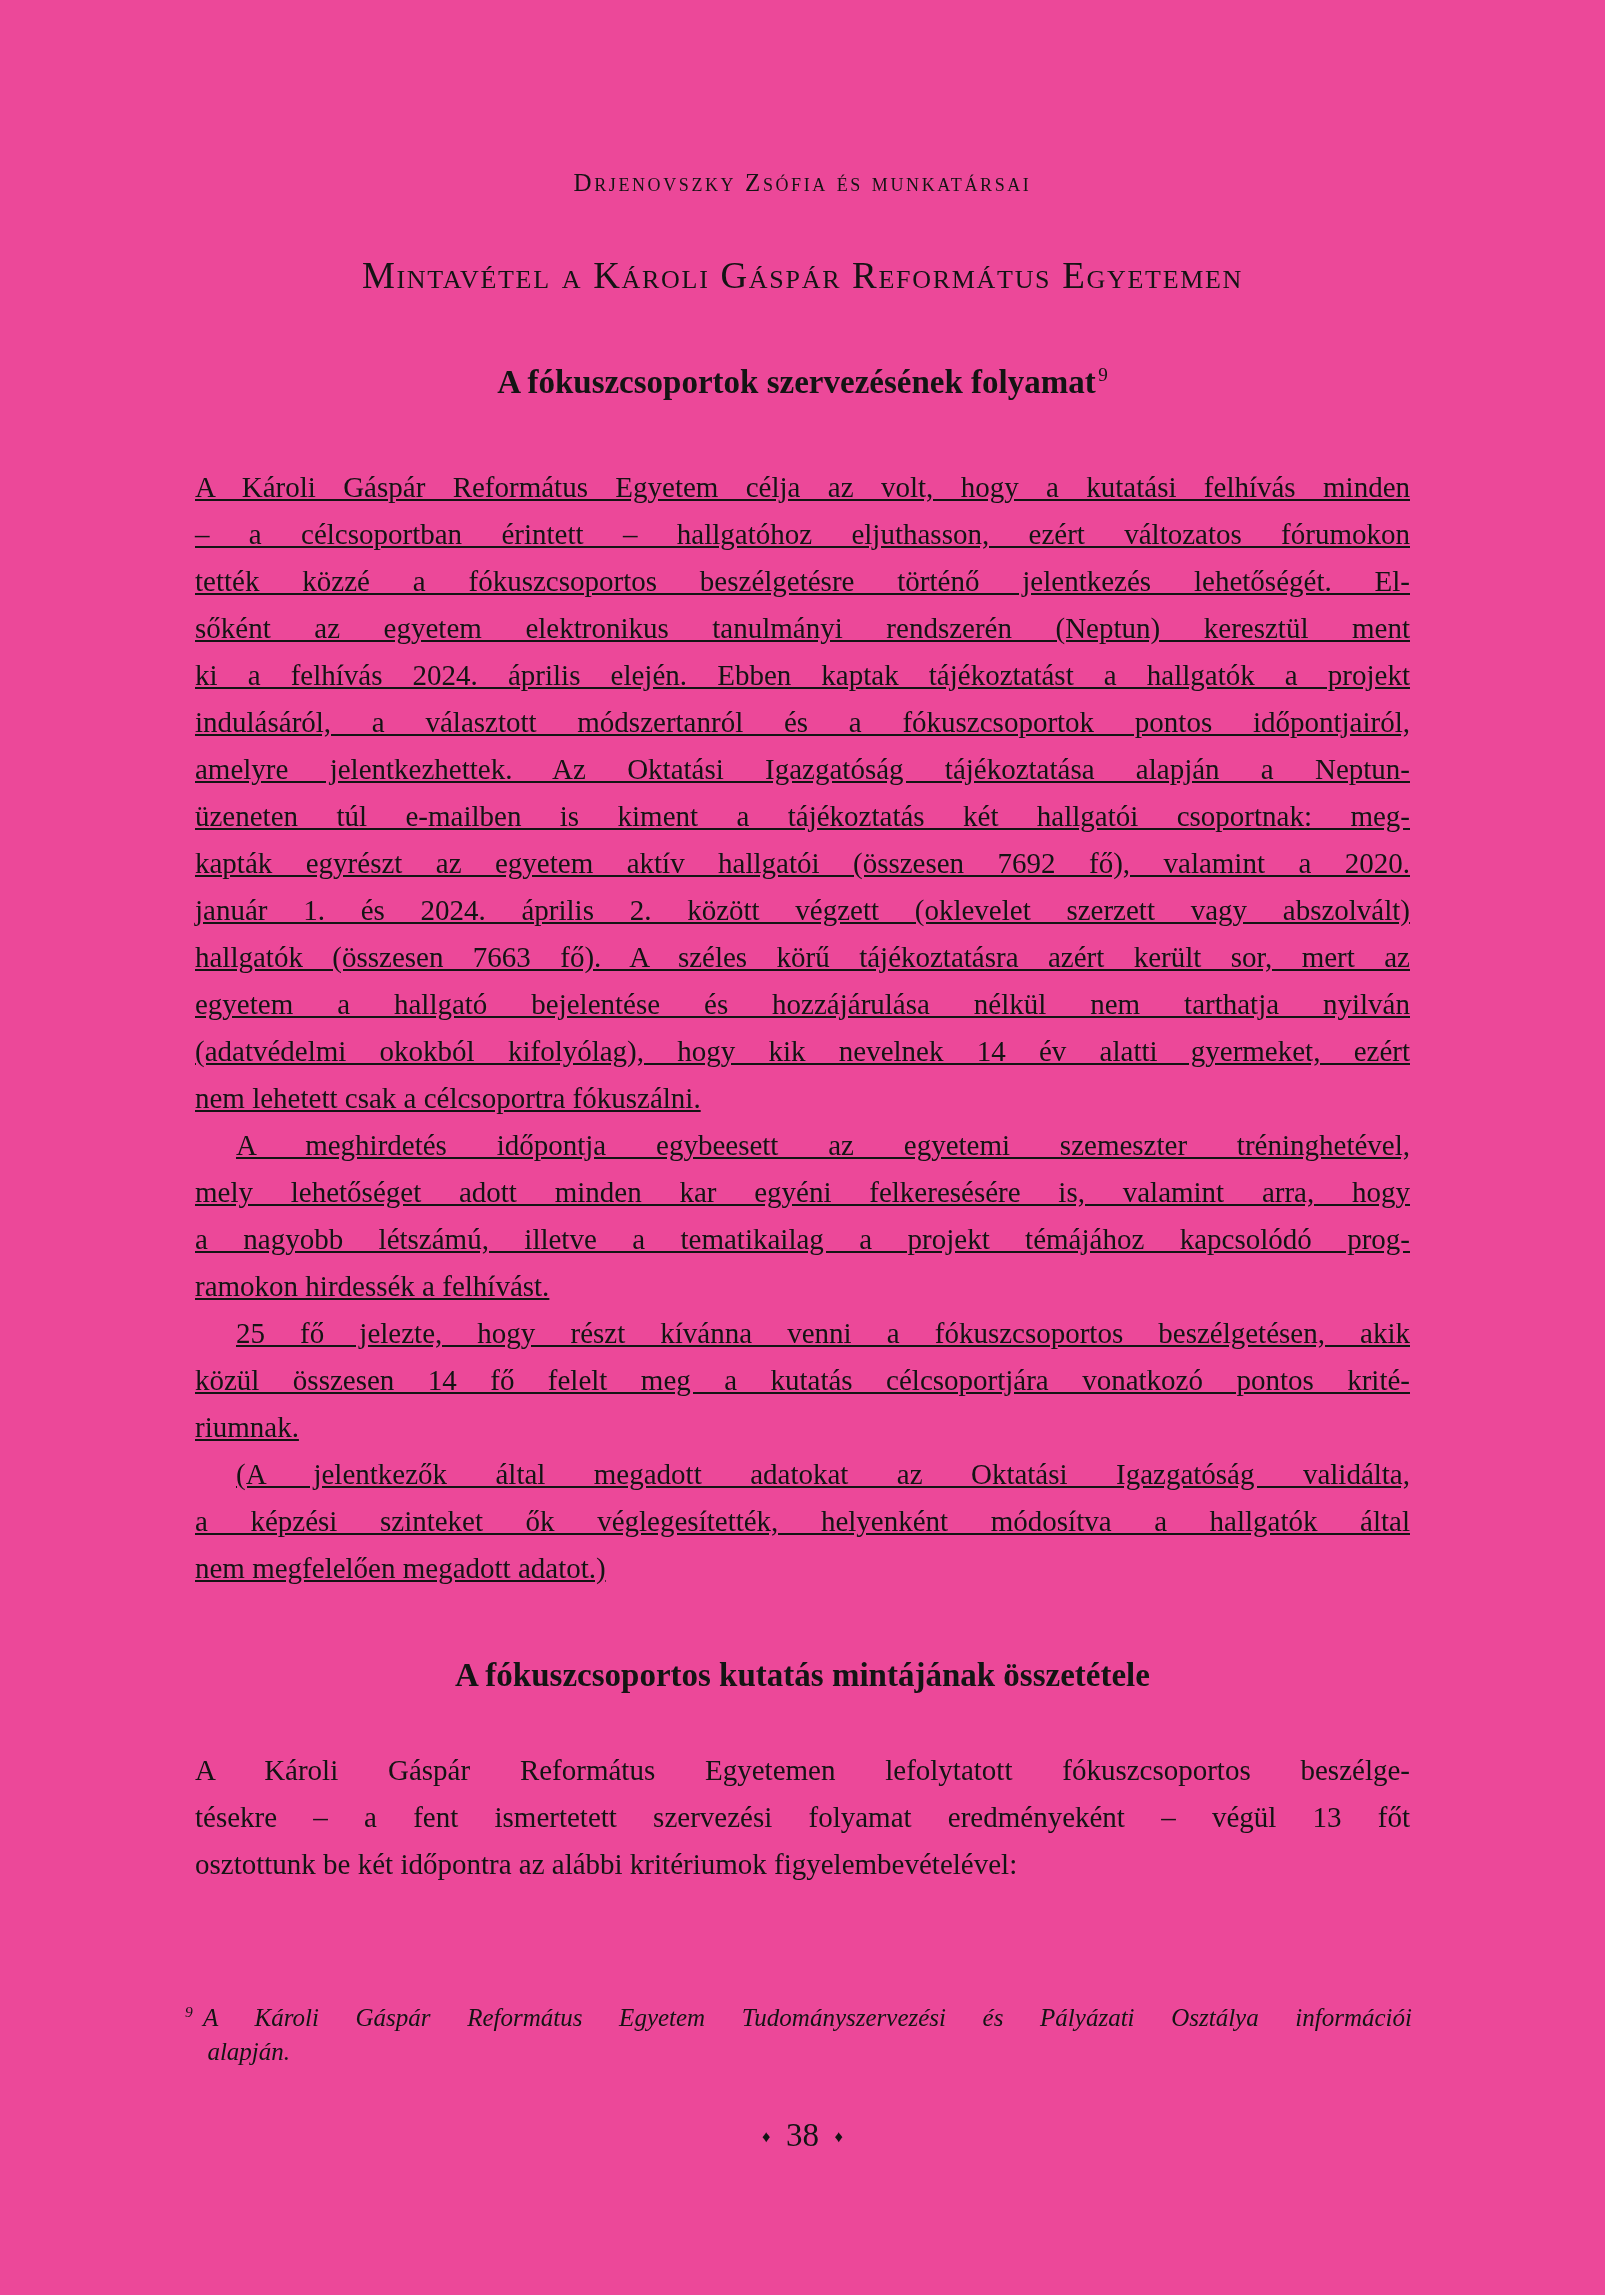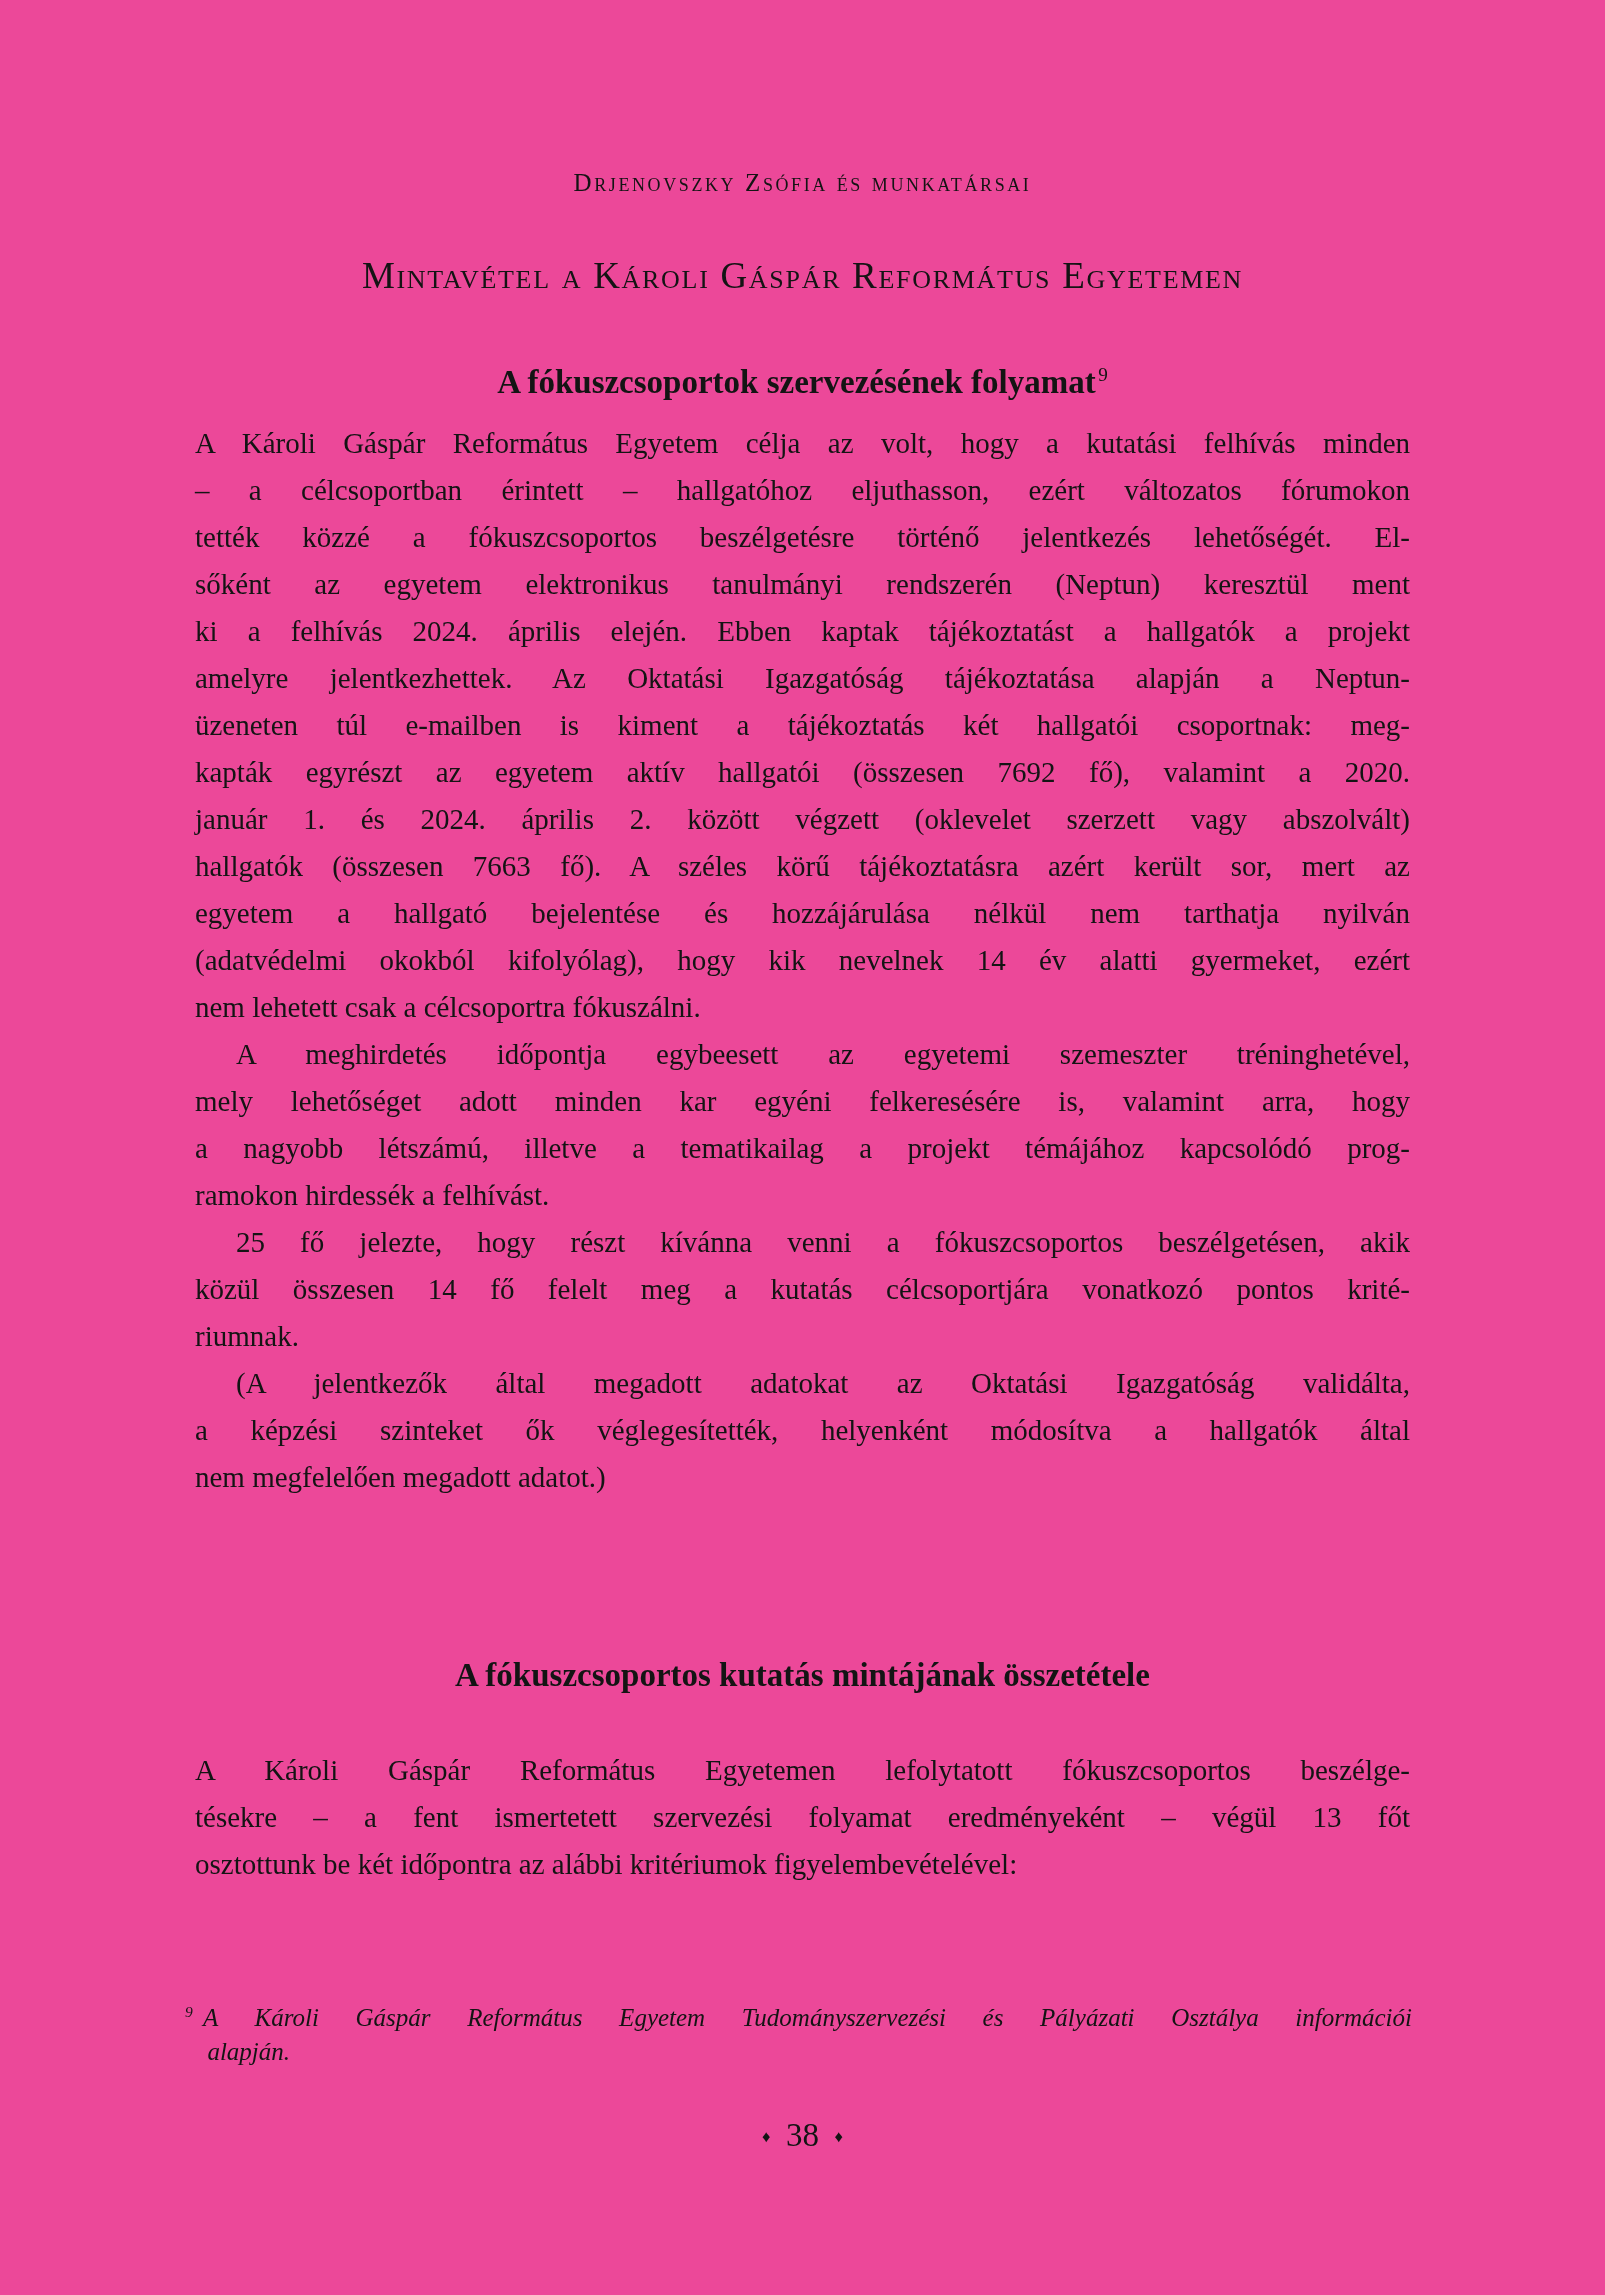--- a/index.html
+++ b/index.html
@@ -55,22 +55,23 @@
     font-size: 0.58em;
     font-weight: 400;
     vertical-align: super;
     line-height: 0;
     margin-left: 2.6px;
   }
 
   
   .body-block {
     position: absolute;
-    top: 420px; left: 195px; width: 1215px;
+    top: 464px; left: 195px; width: 1215px;
     font-size: 29px;
+    text-decoration: underline;
   }
   .para5 {
     position: absolute;
     top: 1747px; left: 195px; width: 1215px;
     font-size: 29px;
   }
   .tline {
     height: 47px;
     line-height: 47px;
   }
@@ -132,20 +133,21 @@
 
   <div class="h1"><span>A fókuszcsoportok szervezésének folyamat</span><sup class="fnref">9</sup></div>
 
   <div class="body-block">
     <div class="para">
         <div class="tline just">A Károli Gáspár Református Egyetem célja az volt, hogy a kutatási felhívás minden</div>
         <div class="tline just">– a célcsoportban érintett – hallgatóhoz eljuthasson, ezért változatos fórumokon</div>
         <div class="tline just">tették közzé a fókuszcsoportos beszélgetésre történő jelentkezés lehetőségét. El-</div>
         <div class="tline just">sőként az egyetem elektronikus tanulmányi rendszerén (Neptun) keresztül ment</div>
         <div class="tline just">ki a felhívás 2024. április elején. Ebben kaptak tájékoztatást a hallgatók a projekt</div>
+        <div class="tline just">indulásáról, a választott módszertanról és a fókuszcsoportok pontos időpontjairól,</div>
         <div class="tline just">amelyre jelentkezhettek. Az Oktatási Igazgatóság tájékoztatása alapján a Neptun-</div>
         <div class="tline just">üzeneten túl e-mailben is kiment a tájékoztatás két hallgatói csoportnak: meg-</div>
         <div class="tline just">kapták egyrészt az egyetem aktív hallgatói (összesen 7692 fő), valamint a 2020.</div>
         <div class="tline just">január 1. és 2024. április 2. között végzett (oklevelet szerzett vagy abszolvált)</div>
         <div class="tline just">hallgatók (összesen 7663 fő). A széles körű tájékoztatásra azért került sor, mert az</div>
         <div class="tline just">egyetem a hallgató bejelentése és hozzájárulása nélkül nem tarthatja nyilván</div>
         <div class="tline just">(adatvédelmi okokból kifolyólag), hogy kik nevelnek 14 év alatti gyermeket, ezért</div>
         <div class="tline last">nem lehetett csak a célcsoportra fókuszálni.</div>
       </div>
     <div class="para">

